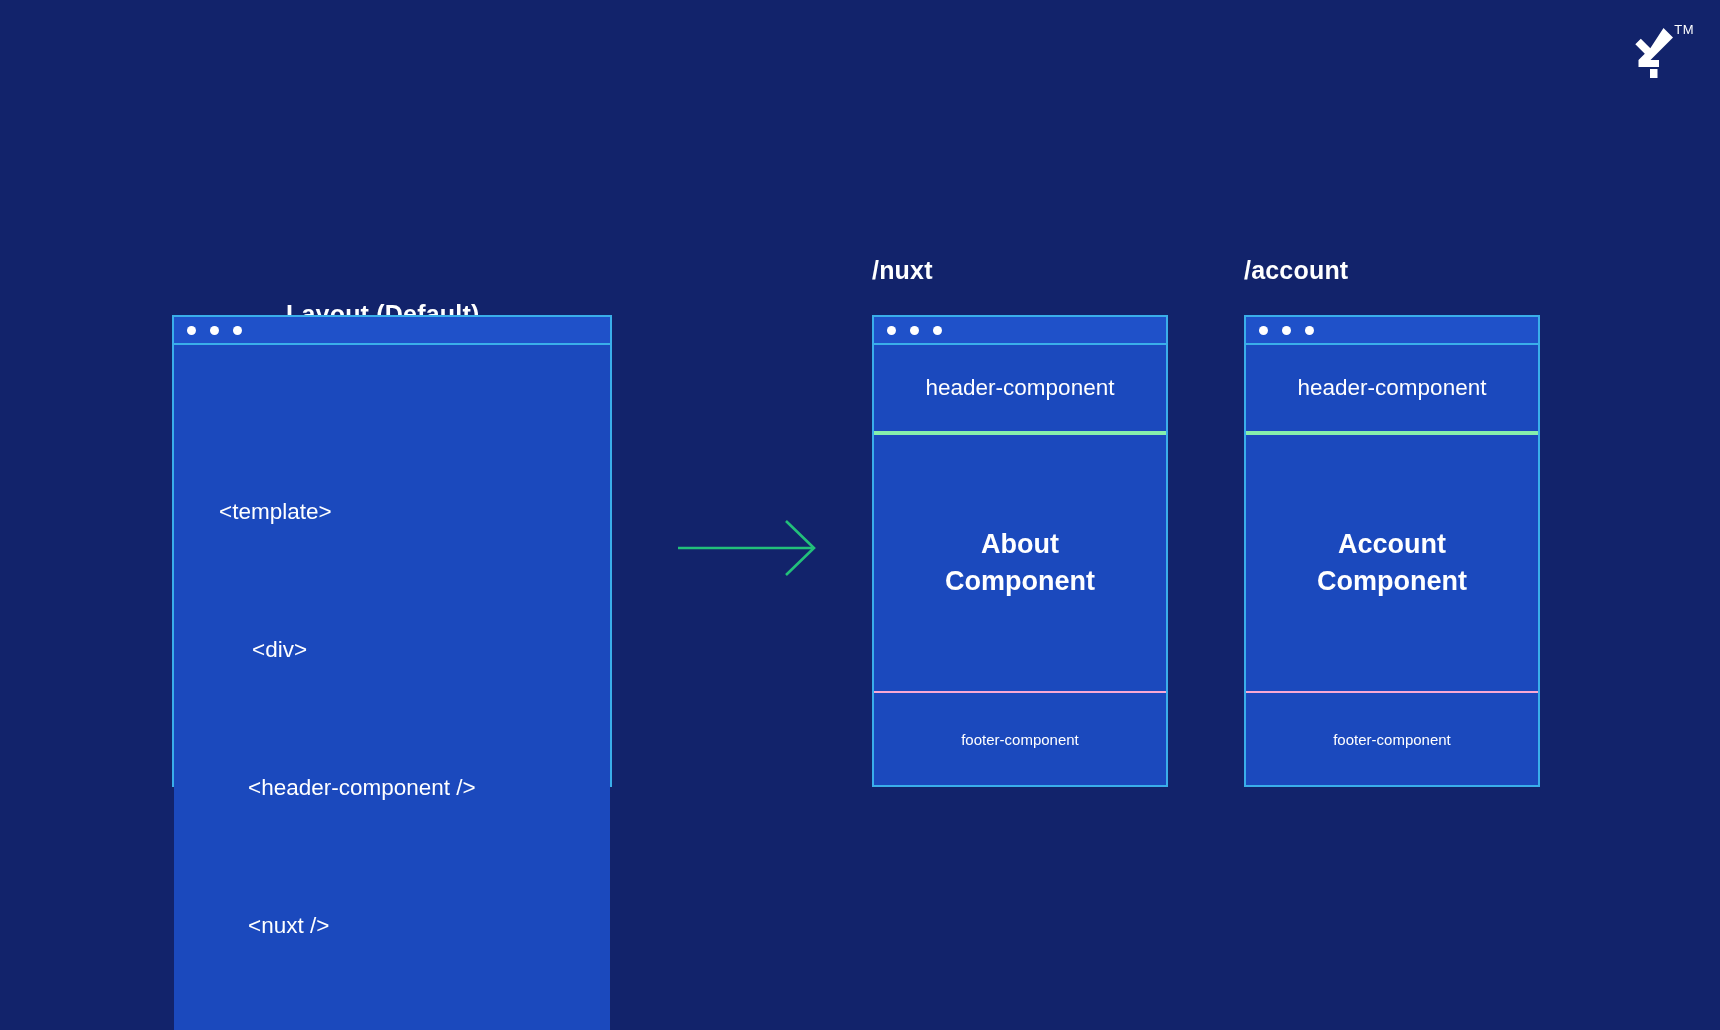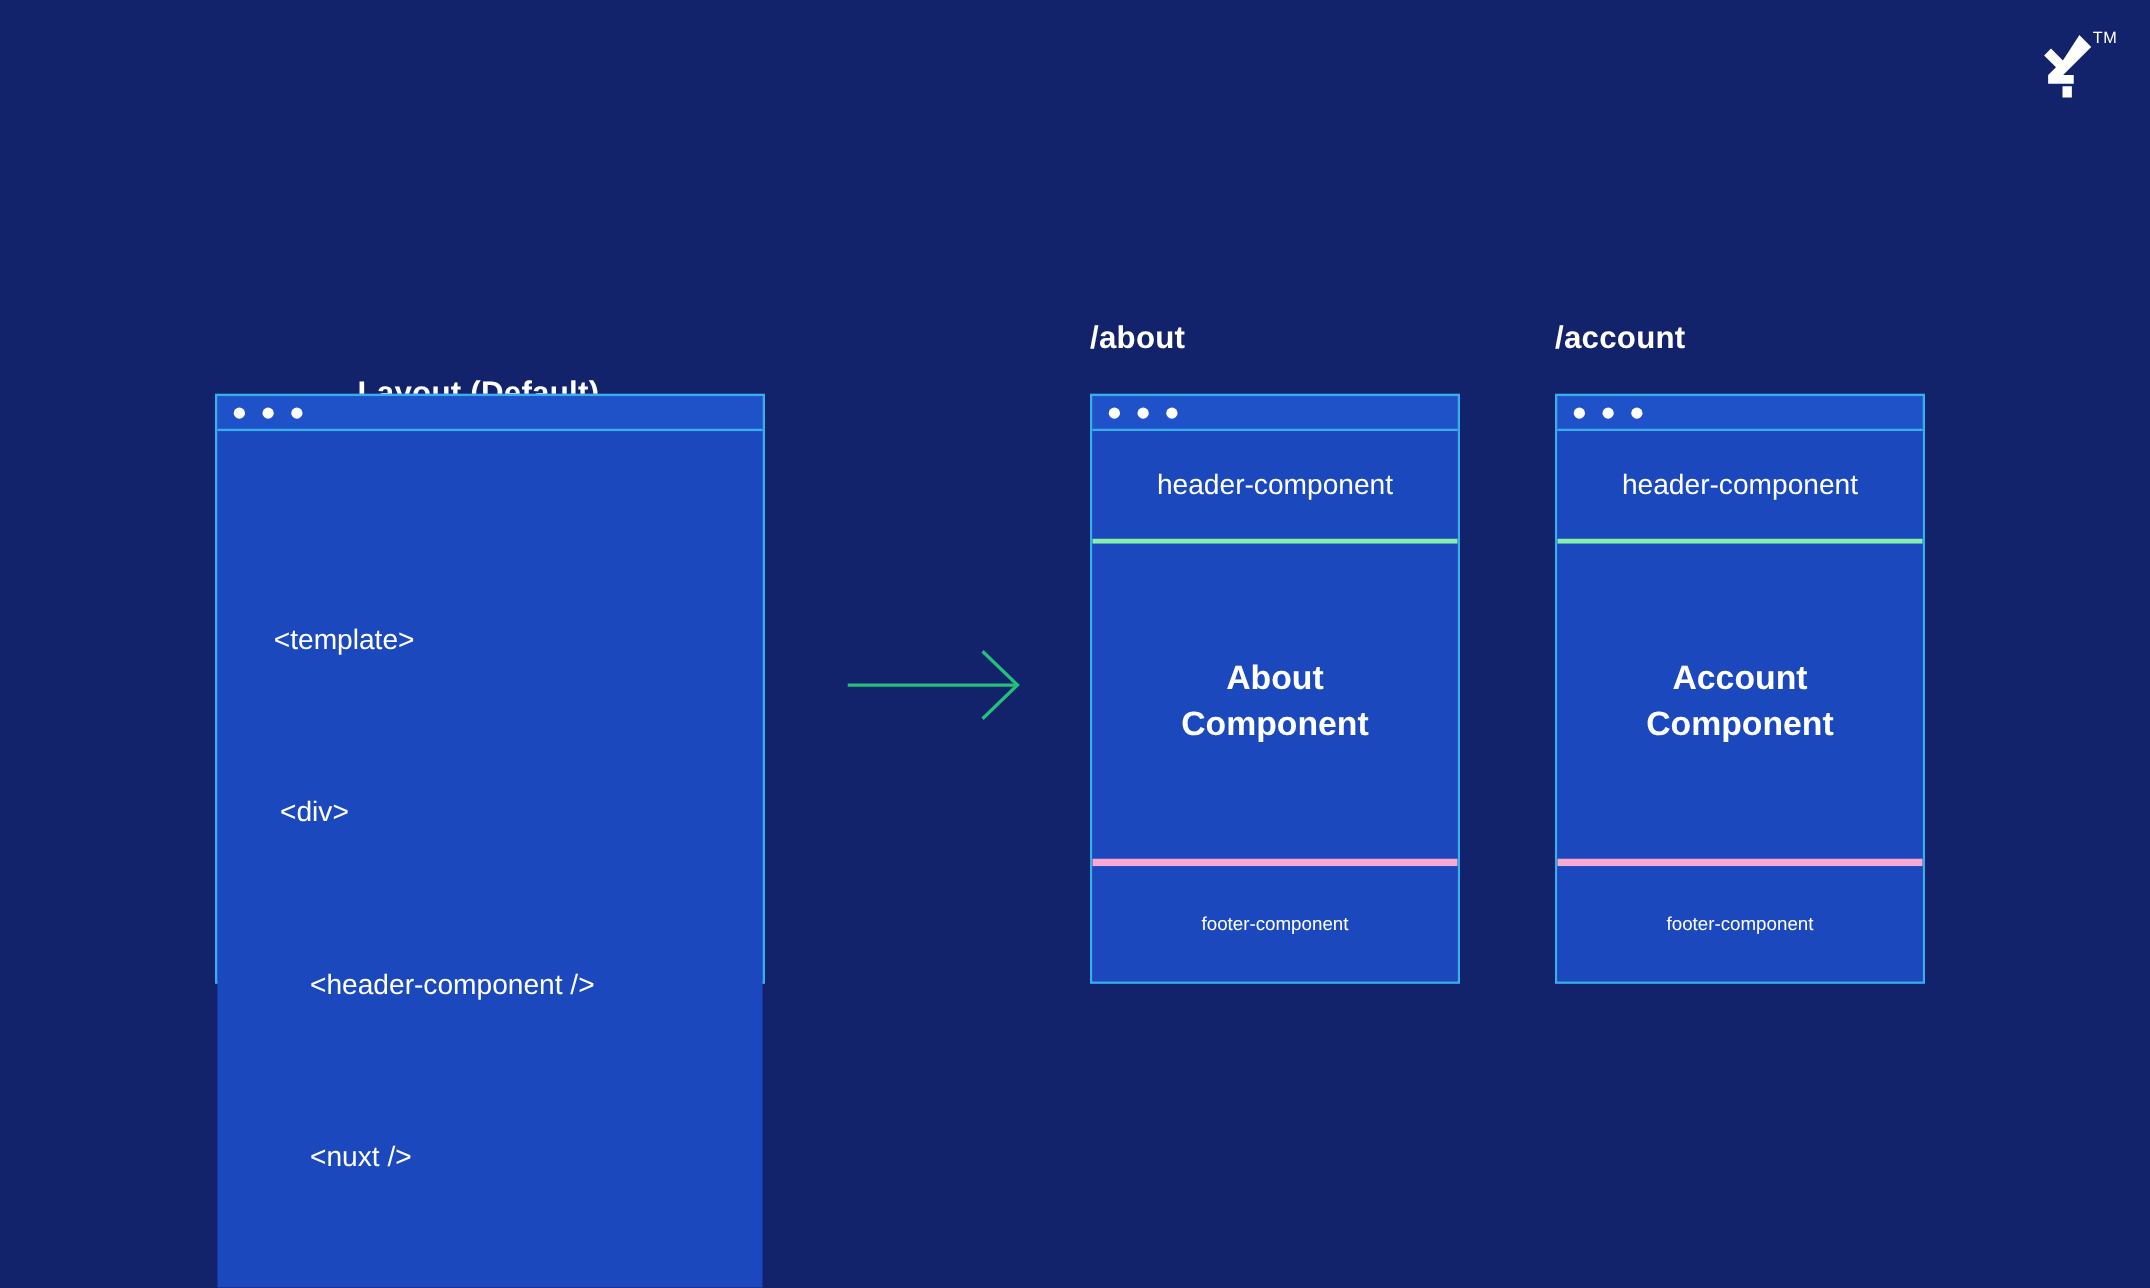--- a/index.html
+++ b/index.html
@@ -87,21 +87,21 @@
   .code-block {
     padding: 52px 0 0 0;
     color: #ffffff;
     font-size: 22.5px;
     line-height: 46px;
     font-family: "Liberation Sans", sans-serif;
     white-space: pre;
   }
   .code-line { display: block; }
   .ind0 { padding-left: 45px; }
-  .ind1 { padding-left: 50px; }
+  .ind1 { padding-left: 78px; }
   .ind2 { padding-left: 74px; }
 
   
   #about-panel  { left: 872px;  top: 315px; width: 296px; height: 472px; }
   #account-panel{ left: 1244px; top: 315px; width: 296px; height: 472px; }
 
   .section {
     box-sizing: border-box;
     display: flex;
     align-items: center;
@@ -113,21 +113,21 @@
   .section-header {
     flex: 0 0 90px;
     font-size: 22.5px;
     border-bottom: 4px solid #86efac;
   }
   .section-main {
     flex: 1 1 auto;
     font-size: 27px;
     font-weight: bold;
     line-height: 37px;
-    border-bottom: 6px solid #f9a8d4;
+    border-bottom: 2px solid #f9a8d4;
   }
   .section-footer {
     flex: 0 0 92px;
     font-size: 15px;
   }
 
   
   .arrow {
     position: absolute;
     left: 678px;
@@ -143,21 +143,21 @@
   <svg width="78" height="62" viewBox="0 0 78 62" xmlns="http://www.w3.org/2000/svg">
     <g fill="#ffffff">
       <path d="M47.5 6 L57 15.5 L34.5 38 L43 38 L43 45 L22.5 45 L22.5 38 L28.8 31.8 L19.3 22.3 L24.8 16.8 L34.3 26.3 Z"></path>
       <path d="M34 47 L41.5 47 L41.5 56 L34 56 Z"></path>
     </g>
   </svg>
 </div>
 <div class="brand-tm">TM</div>
 
 <div class="panel-caption" style="left:286px; top:256px;margin-top:44px;">Layout (Default)</div>
-<div class="panel-caption" style="left:872px; top:256px;">/about</div>
+<div class="panel-caption" style="left:872px; top:256px;">/nuxt</div>
 <div class="panel-caption" style="left:1244px; top:256px;">/account</div>
 
 <div class="panel" id="layout-panel">
   <div class="panel-titlebar">
     <span class="dot"></span>
     <span class="dot"></span>
     <span class="dot"></span>
   </div>
   <div class="panel-body">
     <div class="code-block">

